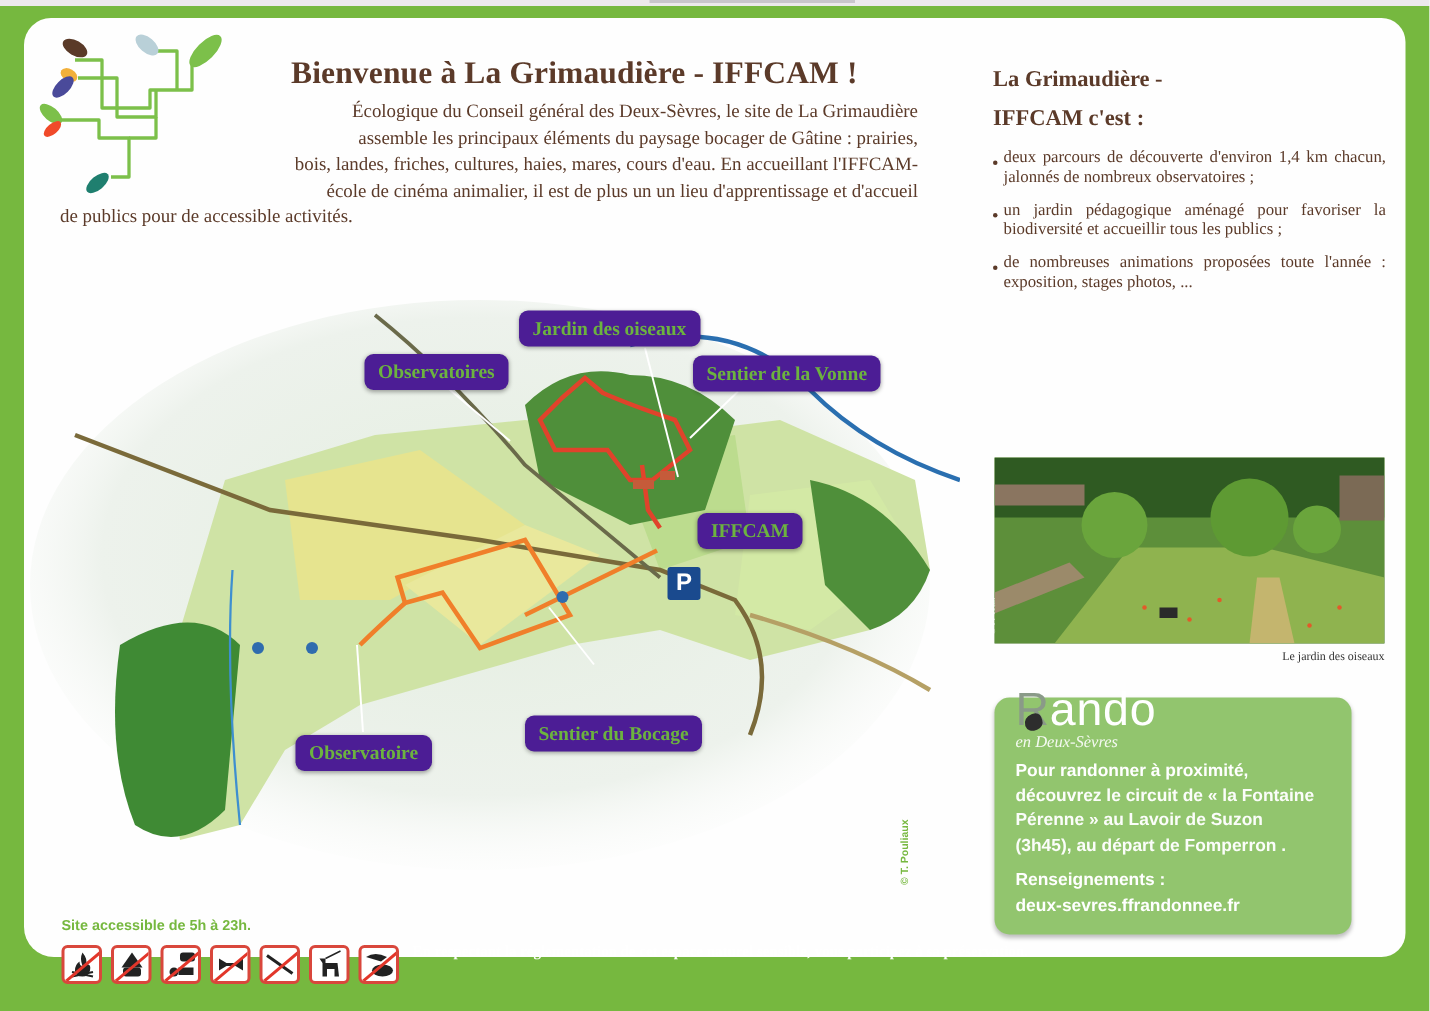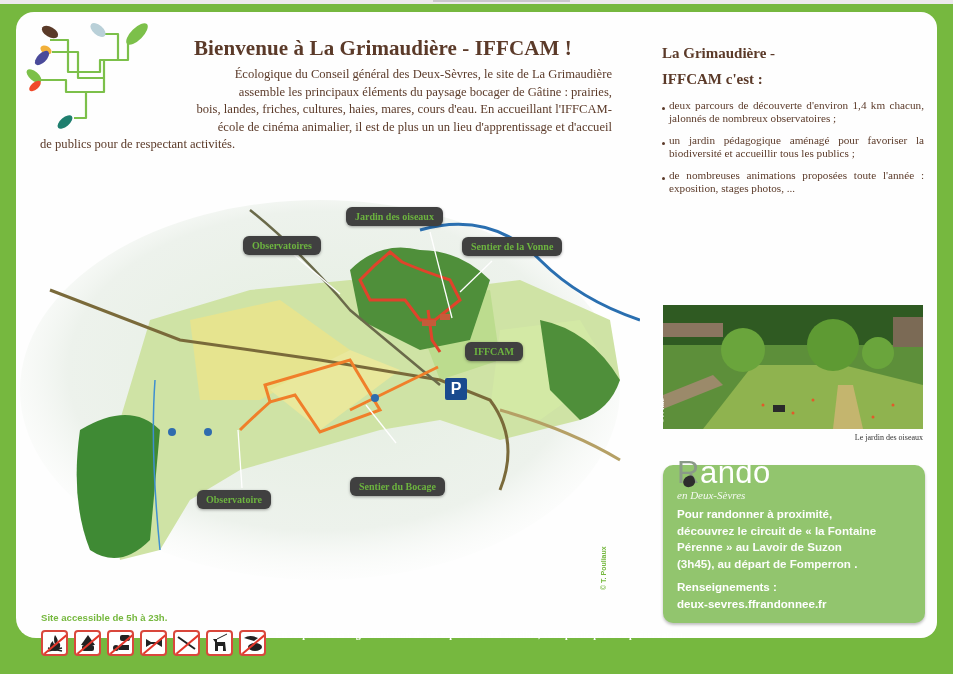--- a/index.html
+++ b/index.html
@@ -11,32 +11,32 @@
   .panel{position:absolute;left:16px;top:12px;width:921px;height:626px;background:#fefefe;border-radius:18px 16px 16px 20px;}
   
   .logo{position:absolute;left:22px;top:20px;width:132px;height:115px;}
   
   .h1{position:absolute;left:158px;top:36px;font-family:"Liberation Serif",serif;font-size:21px;font-weight:bold;color:#5b3a29;letter-spacing:0.1px;margin-left:36px;}
   .intro{position:absolute;left:40px;top:66px;width:572px;font-family:"Liberation Serif",serif;font-size:12.6px;line-height:17.6px;color:#5b3a29;text-align:right;}
   .intro span{display:block;}
   .intro .l5{text-align:left;padding-left:57px;}
   
   .map{position:absolute;left:20px;top:170px;width:620px;height:440px;}
-  .callout{position:absolute;background:#404040;border-radius:6px;box-shadow:0 1px 3px rgba(0,0,0,0.35);color:#6cb33f;font-weight:bold;font-size:10px;padding:4px 9px;white-space:nowrap;font-family:"Liberation Serif",serif;}
+  .callout{position:absolute;background:#4c1d95;border-radius:6px;box-shadow:0 1px 3px rgba(0,0,0,0.35);color:#6cb33f;font-weight:bold;font-size:13px;padding:4px 9px;white-space:nowrap;font-family:"Liberation Serif",serif;}
   .parking{position:absolute;left:445px;top:378px;width:22px;height:22px;background:#1a4a8e;color:#fff;font-weight:bold;font-size:16px;text-align:center;line-height:22px;border-radius:2px;}
   .credit-map{position:absolute;left:600px;top:590px;transform-origin:left top;transform:rotate(-90deg);font-size:7px;color:#76b83f;font-weight:bold;white-space:nowrap;}
   
   .h2{position:absolute;left:662px;top:40px;width:260px;font-family:"Liberation Serif",serif;font-size:15px;font-weight:bold;color:#5b3a29;line-height:26px;}
   .bullets{position:absolute;left:662px;top:99px;width:262px;font-family:"Liberation Serif",serif;font-size:11.2px;line-height:13.3px;color:#5b3a29;}
   .bullet{position:relative;padding-left:7px;margin-bottom:8.5px;text-align:justify;}
   .bullet::before{content:"";position:absolute;left:0;top:8px;width:3px;height:3px;border-radius:50%;background:#5b3a29;}
   .photo{position:absolute;left:663px;top:305px;width:260px;height:124px;overflow:hidden;background:#4c7a2a;}
   .photo-credit{position:absolute;left:2px;bottom:6px;transform-origin:left bottom;transform:rotate(-90deg) translateX(0);font-size:6px;color:#fff;font-weight:bold;white-space:nowrap;}
   .caption{position:absolute;left:800px;top:433px;width:123px;text-align:right;font-family:"Liberation Serif",serif;font-size:8px;color:#333;}
-  .rando{position:absolute;left:663px;top:465px;width:262px;height:158px;background:#92c56e;border-radius:10px;box-shadow:0 2px 3px rgba(0,0,0,0.25);color:#fff;}
+  .rando{position:absolute;left:663px;top:465px;width:238px;height:158px;background:#92c56e;border-radius:10px;box-shadow:0 2px 3px rgba(0,0,0,0.25);color:#fff;}
   .rando .brand{position:absolute;left:14px;top:-10px;font-size:31px;color:#fff;letter-spacing:0.5px;}
   .rando .brand .R{color:#8a9a88;}
   .rando .sub{position:absolute;left:14px;top:24px;font-family:"Liberation Serif",serif;font-style:italic;font-size:11px;color:#fff;opacity:0.9;}
   .rando .bird{position:absolute;left:20px;top:11px;width:12px;height:11px;background:#2d2d2d;border-radius:60% 40% 50% 50%;transform:rotate(-20deg);}
   .rando .body{position:absolute;left:14px;top:41px;width:240px;font-size:11.6px;line-height:16.5px;font-weight:bold;}
   .rando .body .lead{font-weight:900;}
   .rando .body .norm{font-weight:bold;opacity:0.97;}
   .rando .info{position:absolute;left:14px;top:114px;font-size:11.6px;line-height:16.5px;font-weight:bold;}
   
   .access{position:absolute;left:41px;top:612px;color:#76b83f;font-size:9.6px;font-weight:bold;}
@@ -73,21 +73,21 @@
   <ellipse cx="13" cy="66" rx="7" ry="3.5" fill="#f04a2a" transform="rotate(-40 13 66)"></ellipse>
   <ellipse cx="43" cy="102" rx="9" ry="4.5" fill="#1f7f6f" transform="rotate(-40 43 102)"></ellipse>
 </svg>
 
 <div class="h1">Bienvenue à La Grimaudière - IFFCAM !</div>
 <div class="intro">
   <span>Écologique du Conseil général des Deux-Sèvres, le site de La Grimaudière</span>
   <span>assemble les principaux éléments  du paysage bocager de Gâtine : prairies,</span>
   <span>bois, landes, friches, cultures, haies, mares, cours d'eau. En accueillant l'IFFCAM-</span>
   <span>école de cinéma animalier, il est de plus un un lieu d'apprentissage et d'accueil</span>
-  <span class="l5" style="text-align:left;padding-left:0;">de publics pour de respectant activités.</span>
+  <span class="l5" style="text-align:left;padding-left:0;">de publics pour de accessible activités.</span>
 </div>
 
 <svg class="map" viewBox="0 0 620 440">
   <defs>
     <radialGradient id="fade" cx="50%" cy="45%" r="60%">
       <stop offset="0%" stop-color="#e4eee0"></stop>
       <stop offset="70%" stop-color="#edf2ec"></stop>
       <stop offset="100%" stop-color="#ffffff" stop-opacity="0"></stop>
     </radialGradient>
   </defs>

